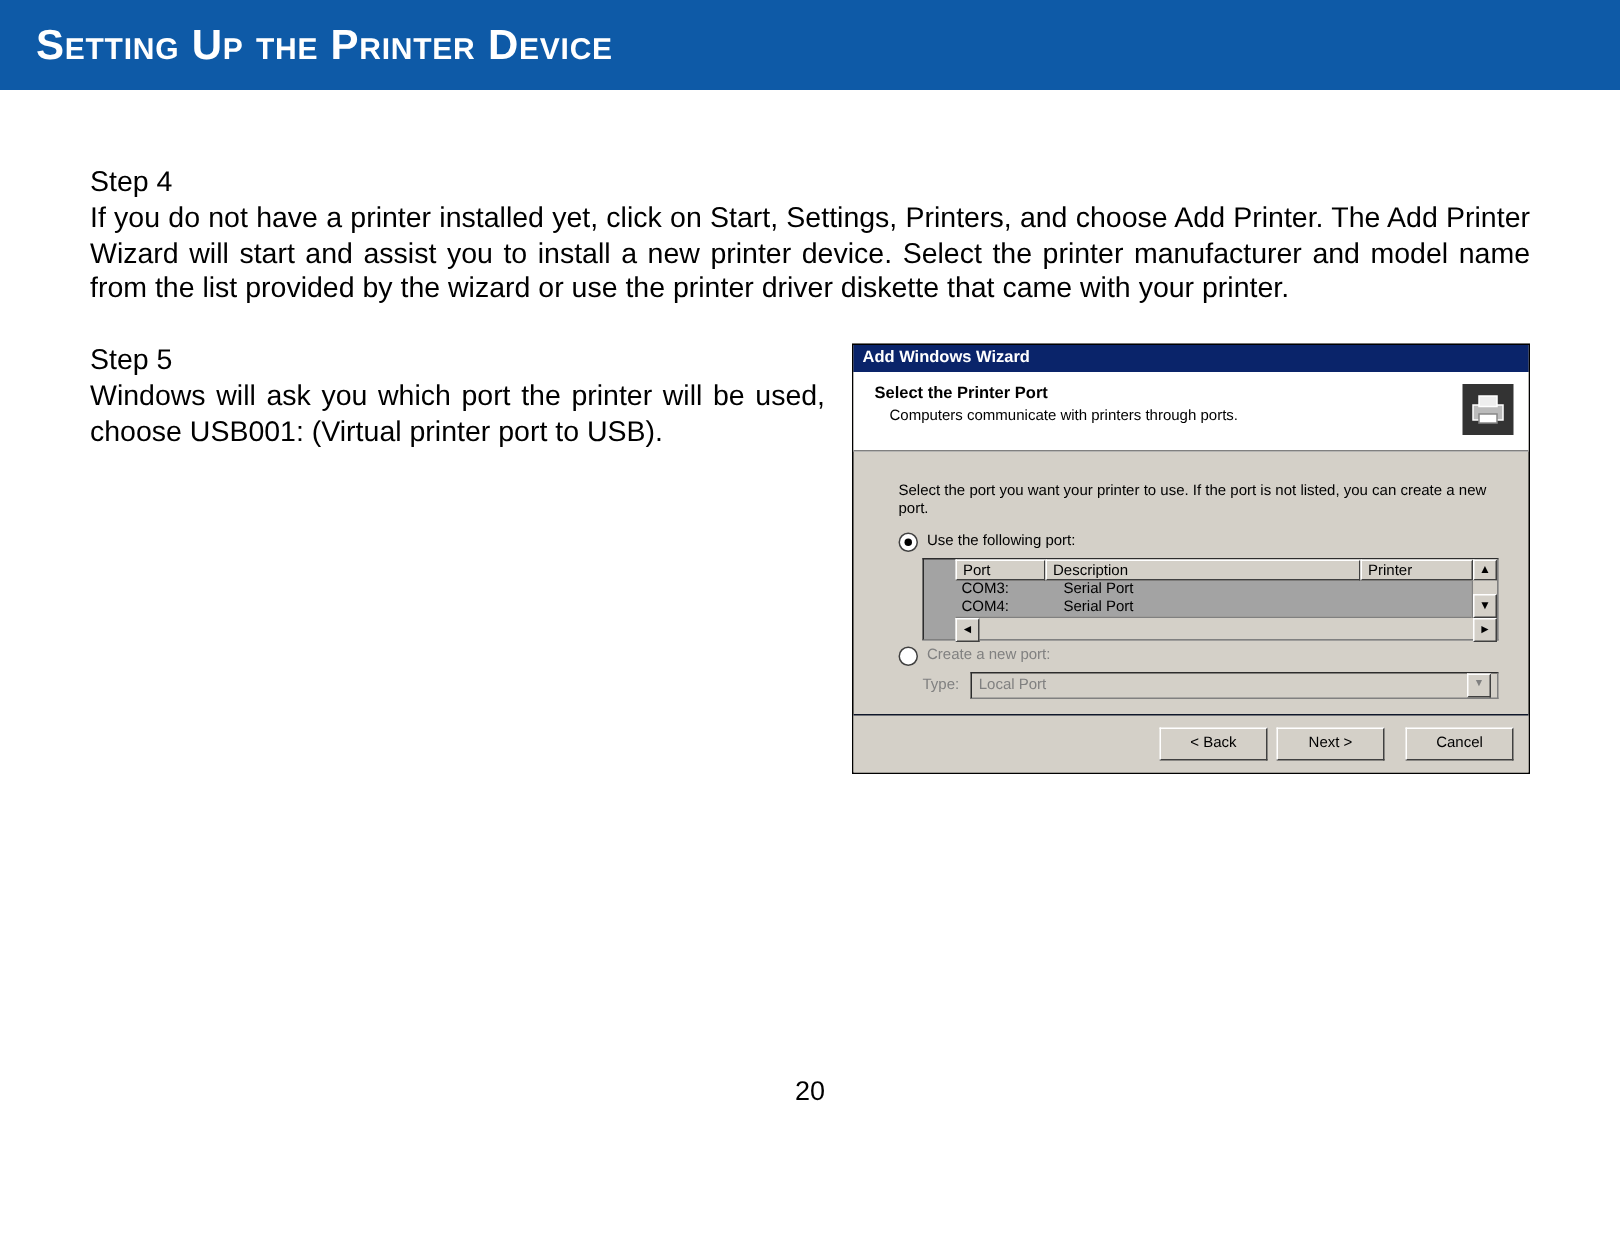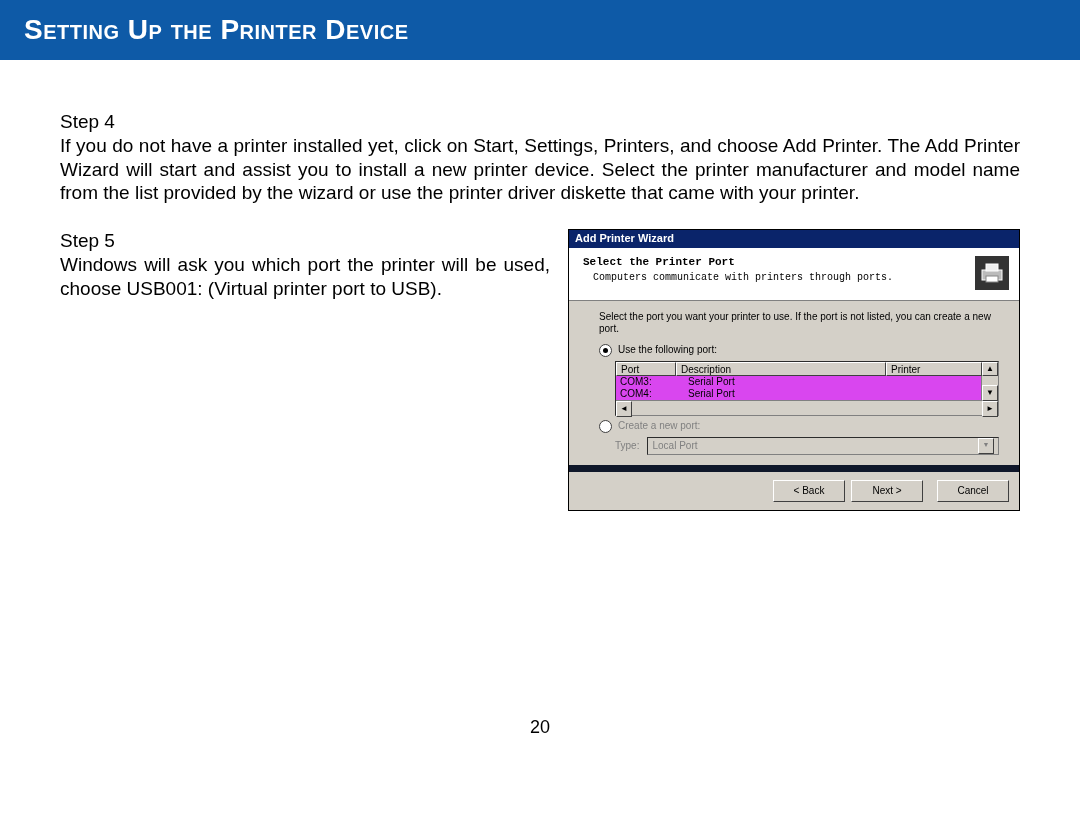--- a/index.html
+++ b/index.html
@@ -59,53 +59,54 @@
     font-size: 11px;
     padding: 2px 6px;
   }
   .wiz-subhead {
     background: #fff;
     padding: 8px 10px 10px 14px;
     border-bottom: 1px solid #808080;
     display: flex;
     justify-content: space-between;
     align-items: flex-start;
-    font-family: Liberation Mono, monospace;
   }
   .wiz-subhead-text b { font-size: 11px; display: block; margin-bottom: 2px; }
   .wiz-subhead-text span { font-size: 10px; margin-left: 10px; display: block; }
   .printer-icon {
     width: 34px; height: 34px;
     background: #333;
     display: flex; align-items: center; justify-content: center;
     flex: 0 0 auto;
     margin-left: 8px;
   }
   .printer-icon svg { display: block; }
 
   .wiz-body {
     padding: 10px 20px 6px 30px;
+    margin-top: 11px;
   }
   .wiz-instr { margin: 0 0 8px 0; font-size: 10px; }
   .radio-row {
     display: flex; align-items: center; gap: 6px; margin: 4px 0;
   }
   .radio-row.dim { color: #808080; }
   .radio {
     width: 11px; height: 11px; border: 1px solid #404040; border-radius: 50%;
     background: #fff; display: inline-flex; align-items: center; justify-content: center;
     flex: 0 0 auto;
   }
   .radio .dot { width: 5px; height: 5px; background: #000; border-radius: 50%; }
 
   .port-table {
     margin: 4px 0 2px 16px;
     border: 1px inset #808080;
-    background: #d946ef;
+    background: #a3a3a3;
     position: relative;
+    padding-left: 21px;
   }
   .pt-head {
     display: flex;
     font-size: 10px;
   }
   .pt-head > div {
     background: #d4d0c8;
     border: 1px solid;
     border-color: #fff #404040 #404040 #fff;
     padding: 1px 4px;
@@ -152,21 +153,21 @@
     display: flex; align-items: center; justify-content: space-between;
   }
   .type-input .dd {
     width: 14px; height: 14px; background: #d4d0c8;
     border: 1px solid; border-color: #fff #404040 #404040 #fff;
     display: inline-flex; align-items: center; justify-content: center;
     font-size: 7px; color: #808080;
   }
 
   .wiz-footer {
-    border-top: 7px solid #0f172a;
+    border-top: 1px solid #0f172a;
     padding: 8px 10px;
     display: flex;
     justify-content: flex-end;
     gap: 6px;
     background: #d4d0c8;
   }
   .wiz-btn {
     width: 70px; height: 20px; font-size: 10px;
     background: #d4d0c8;
     border: 1px solid; border-color: #fff #404040 #404040 #fff;
@@ -197,21 +198,21 @@
   </div>
 
   <div class="row-step5">
     <div class="step5-text">
       <p>Step 5</p>
       <p>Windows will ask you which port the printer will be used, choose USB001: (Virtual printer port to USB).</p>
     </div>
 
     <div class="wizard">
       <div class="wiz-title">
-        <span>Add Printer Wizard</span>
+        <span>Add Windows Wizard</span>
       </div>
       <div class="wiz-subhead">
         <div class="wiz-subhead-text">
           <b>Select the Printer Port</b>
           <span>Computers communicate with printers through ports.</span>
         </div>
         <div class="printer-icon">
           <svg width="26" height="26" viewBox="0 0 26 26">
             <rect x="3" y="10" width="20" height="10" fill="#bbb" stroke="#fff" stroke-width="1"></rect>
             <rect x="7" y="4" width="12" height="7" fill="#eee" stroke="#fff" stroke-width="1"></rect>

